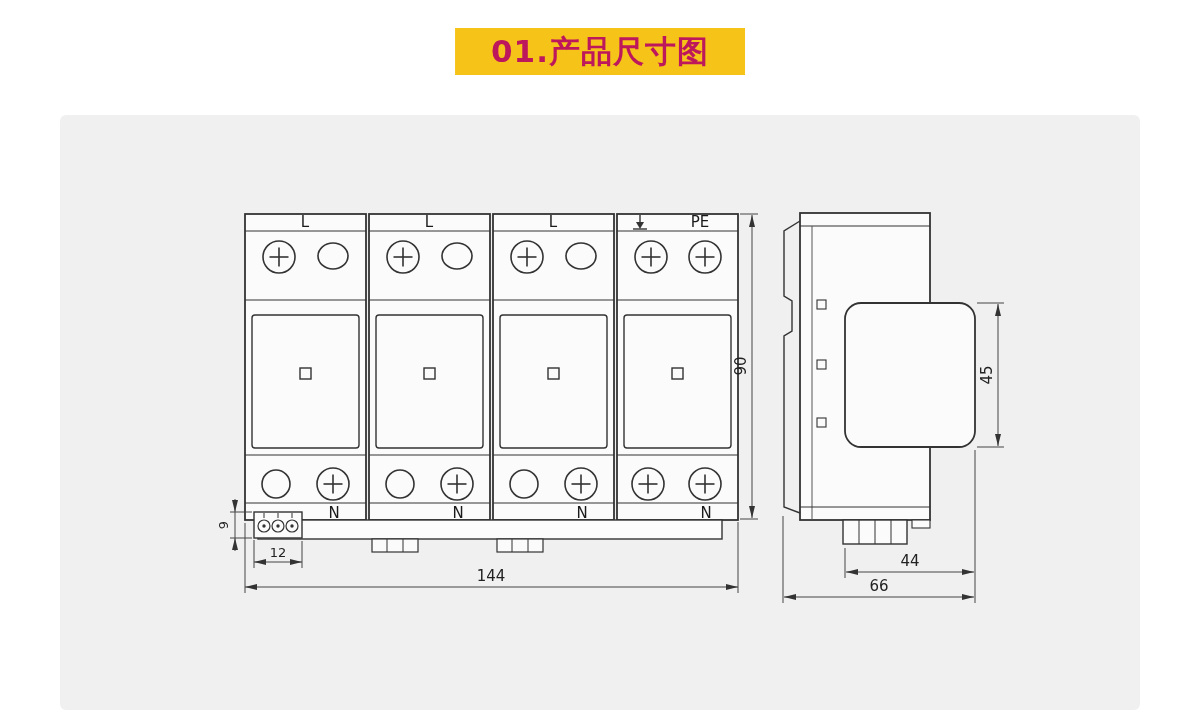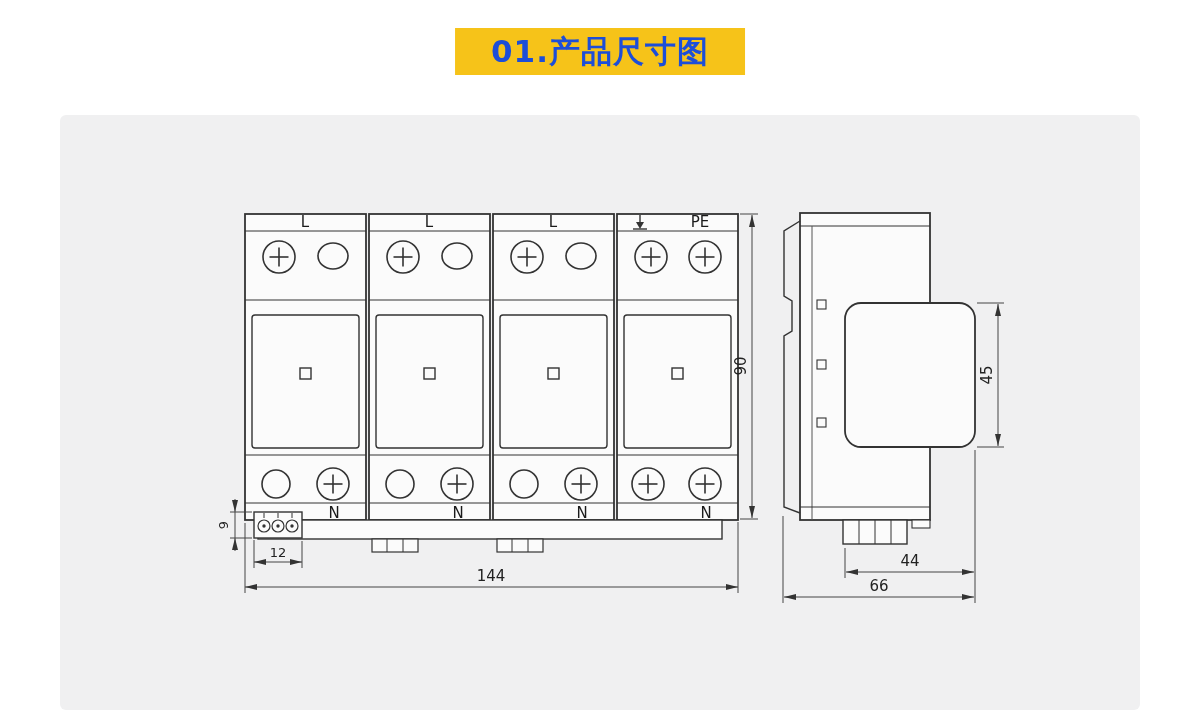--- a/index.html
+++ b/index.html
@@ -8,21 +8,21 @@
     background: #ffffff;
     position: relative;
     overflow: hidden;
     font-family: "DejaVu Sans", "Liberation Sans", sans-serif;
   }
   .banner {
     position: absolute;
     top: 28px; left: 50%;
     transform: translateX(-50%);
     background: #f6c319;
-    color: #1d4ed8;
+    color: #be185d;
     font-weight: bold;
     font-size: 31px;
     line-height: 47px;
     padding: 0 36px;
     letter-spacing: 1px;
     white-space: nowrap;
   }
   .panel {
     position: absolute;
     left: 60px; top: 115px;

